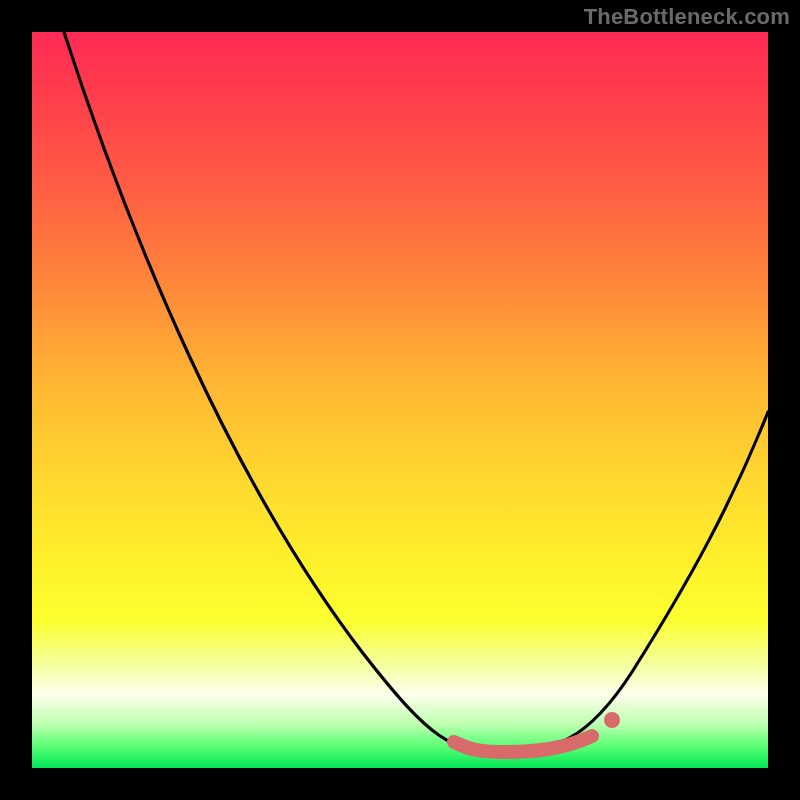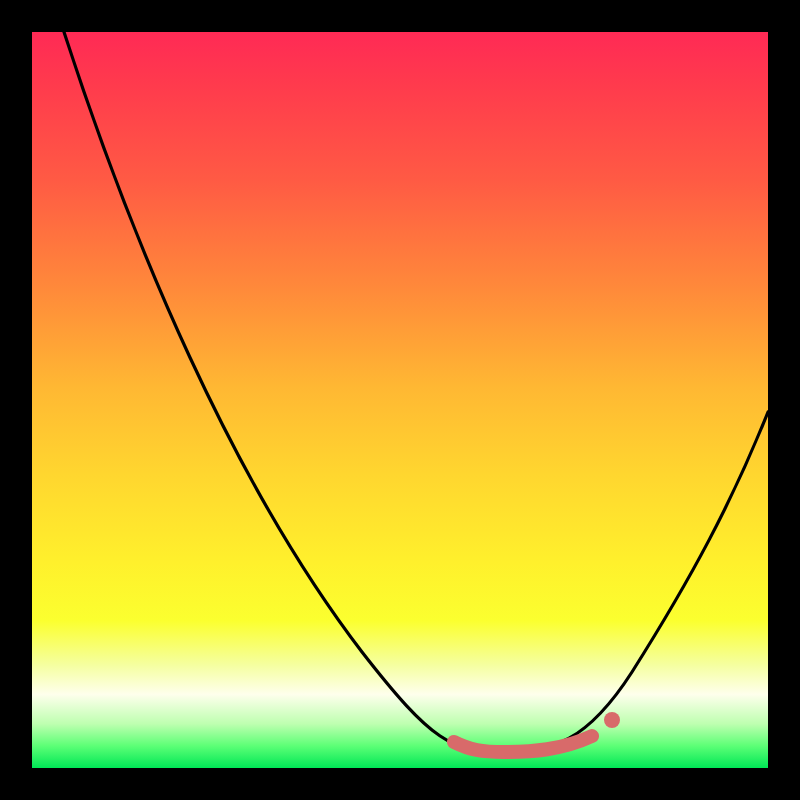--- a/index.html
+++ b/index.html
@@ -56,20 +56,21 @@
   svg.curve {
     position: absolute;
     inset: 0;
     width: 100%;
     height: 100%;
   }
 </style>
 </head>
 <body>
 <div class="outer">
+  <div class="watermark">TheBottleneck.com</div>
 
   <div class="plot">
     <div class="gradient"></div>
 
     <svg class="curve" viewBox="0 0 736 736" preserveAspectRatio="none">
 
       <path d="M 32 0
                C 100 210, 200 450, 330 620
                C 400 710, 420 720, 472 720
                C 520 720, 555 710, 600 640

